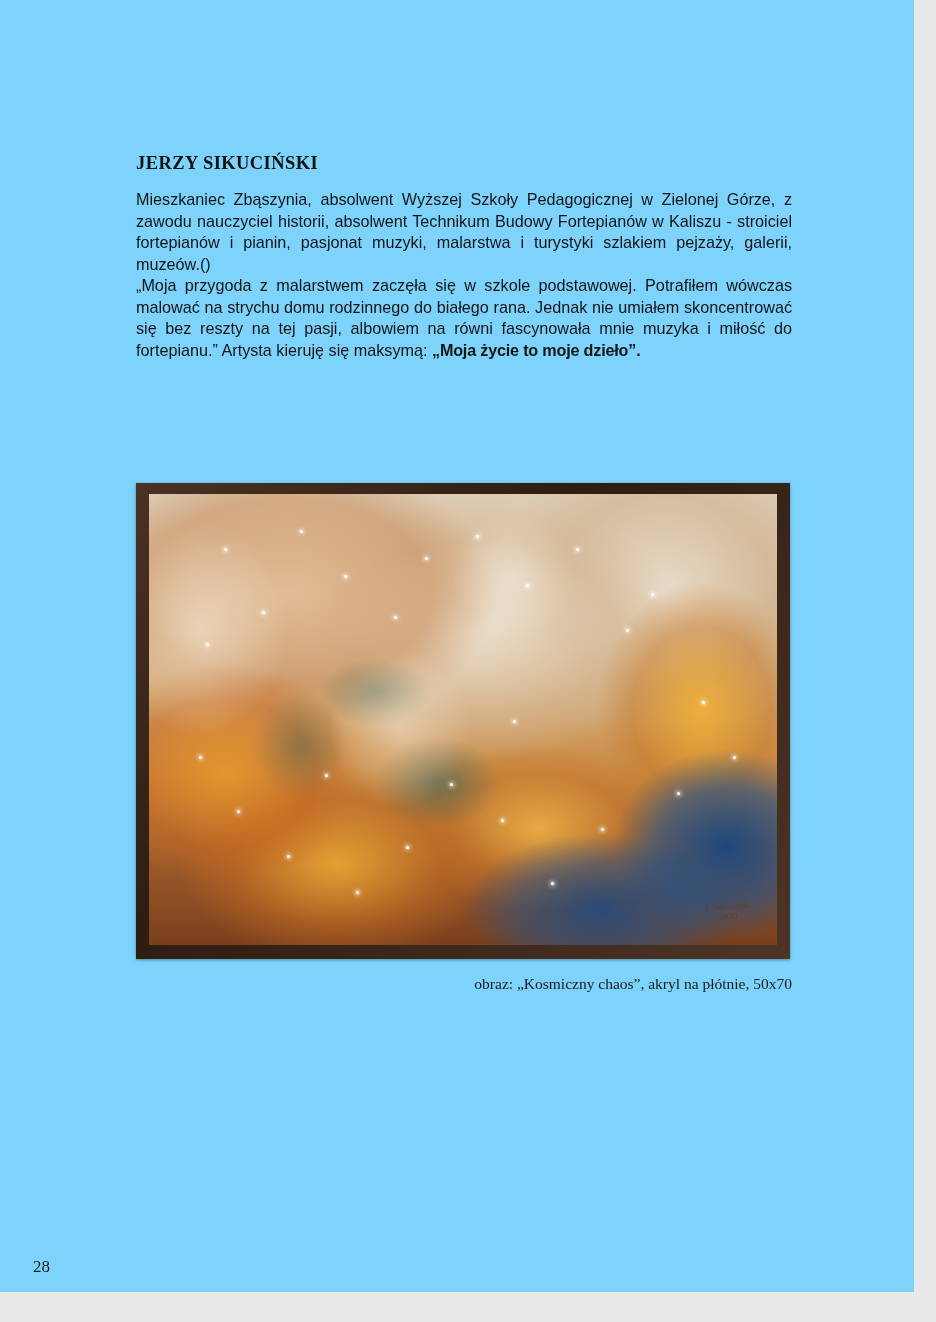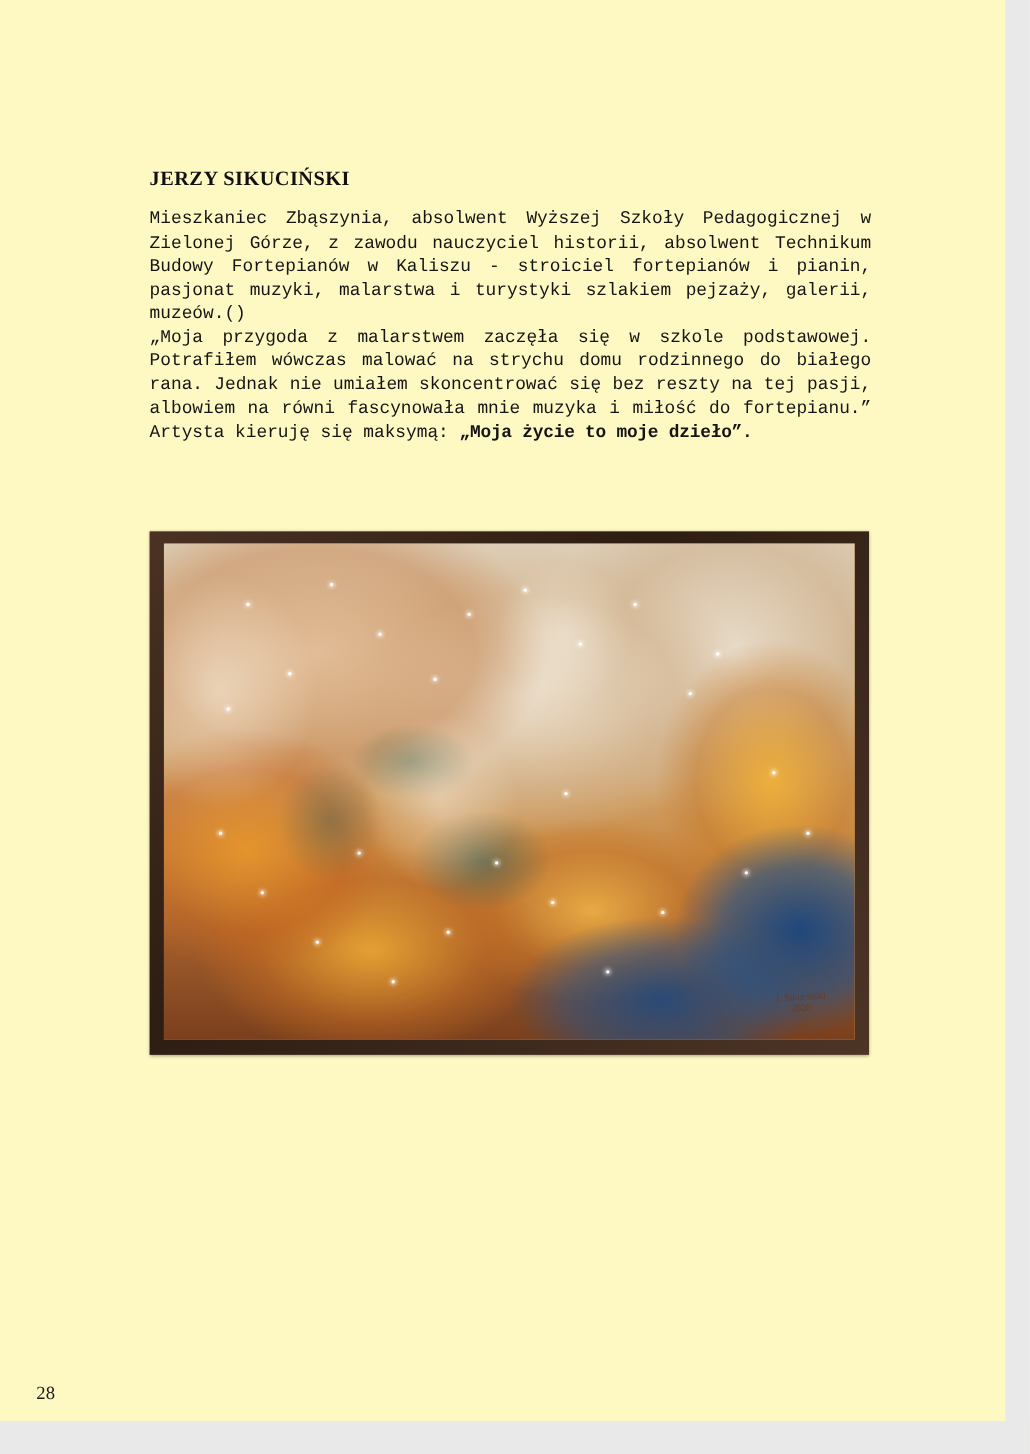--- a/index.html
+++ b/index.html
@@ -10,21 +10,21 @@
   body {
     width: 936px;
     height: 1322px;
     overflow: hidden;
     font-family: "Liberation Serif", serif;
   }
   .page {
     position: relative;
     width: 914px;
     height: 1292px;
-    background: #fef9c3;
+    background: #7dd3fc;
   }
   .page-shadow {
     position: absolute;
     left: 0;
     top: 1292px;
     width: 936px;
     height: 30px;
     background: #e9e9e9;
   }
   .artist-name {
@@ -35,21 +35,21 @@
     font-weight: bold;
     font-size: 18.5px;
     letter-spacing: 0.4px;
     color: #111111;
   }
   .bio {
     position: absolute;
     left: 136px;
     top: 189px;
     width: 656px;
-    font-family: Liberation Mono, monospace;
+    font-family: Liberation Sans, sans-serif;
     font-size: 16.2px;
     line-height: 21.5px;
     color: #141414;
     text-align: justify;
   }
   .bio p {
     margin: 0;
   }
   .bio .p2 {
     margin-top: 0px;
@@ -206,16 +206,17 @@
           <span class="star" style="left:80%;top:22%"></span>
         </div>
         <div class="signature">
           <div>J. Sikuciński</div>
           <div>2020</div>
         </div>
       </div>
     </div>
   </div>
 
+  <div class="caption">obraz: „Kosmiczny chaos”, akryl na płótnie, 50x70</div>
 
   <div class="page-number">28</div>
 </div>
 <div class="page-shadow"></div>
 
 </body></html>

